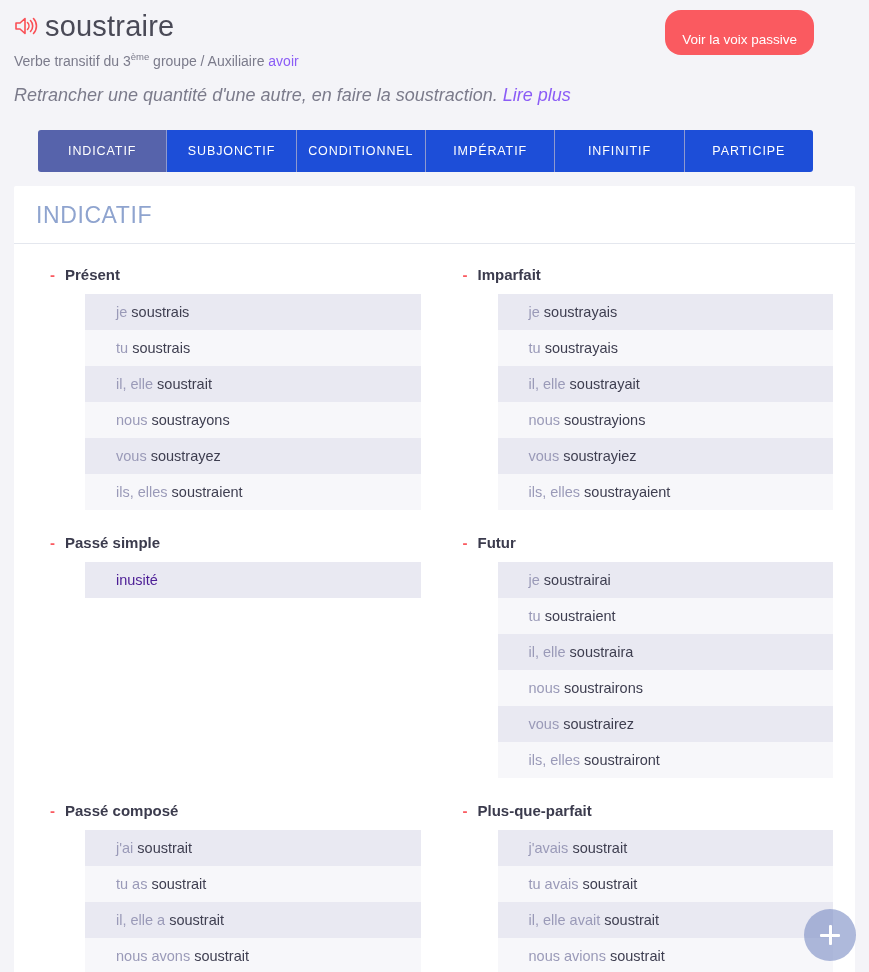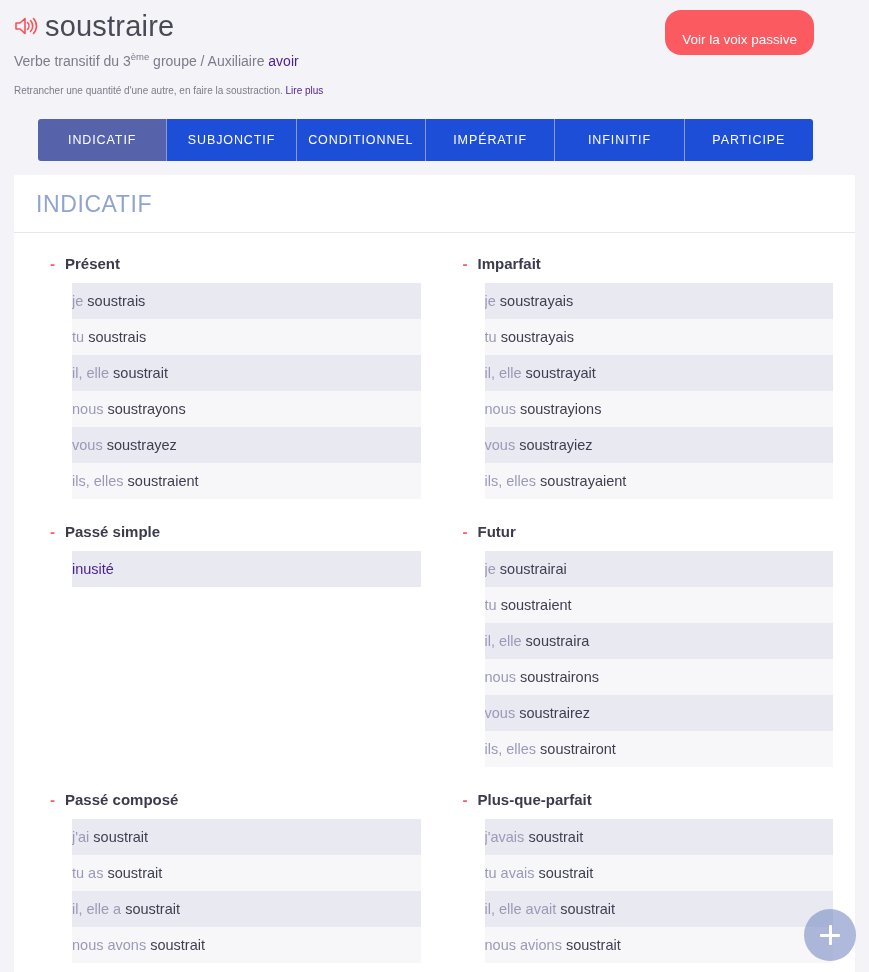--- a/index.html
+++ b/index.html
@@ -62,26 +62,27 @@
     color: #7b7b8b;
     line-height: 1.3;
   }
   .subtitle sup {
     font-size: 9.5px;
     vertical-align: super;
     line-height: 0;
   }
   .definition {
     margin: 14px 0 0 0;
-    font-size: 10px;
+    font-size: 18px;
     color: #7b7b8b;
     line-height: 1.3;
+    font-style: italic;
   }
   a.lnk {
-    color: #4c1d95;
+    color: #8b5cf6;
     text-decoration: none;
     cursor: pointer;
   }
 
   
   .tabs {
     display: flex;
     margin: 22px 0 0 38px;
     width: 775px;
     height: 42px;
@@ -156,25 +157,27 @@
     line-height: 1;
   }
   .conj-list {
     list-style: none;
     margin: 0 0 0 36px;
     padding: 0;
   }
   .conj-row {
     height: 36px;
     line-height: 36px;
+    padding-left: 31px;
     font-size: 14.5px;
     color: #3e3e50;
     background: #f7f7fa;
     white-space: nowrap;
     overflow: hidden;
+    margin-left: 13px;
   }
   .conj-row:nth-child(odd) {
     background: #e9e9f2;
   }
   .conj-row .pron {
     color: #9a9ab8;
   }
   .conj-row.muted {
     color: #4c1d95;
   }

